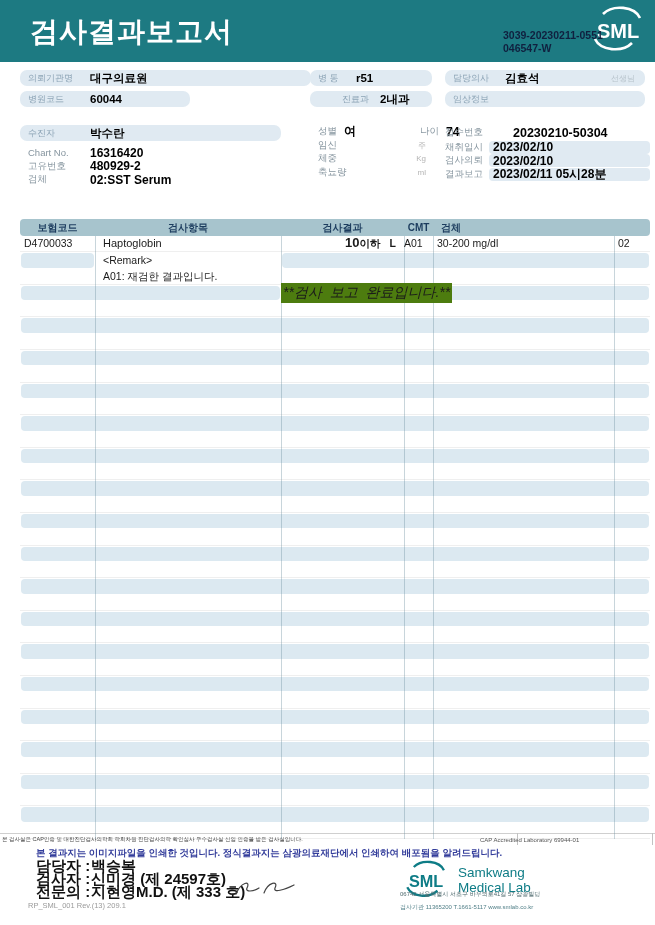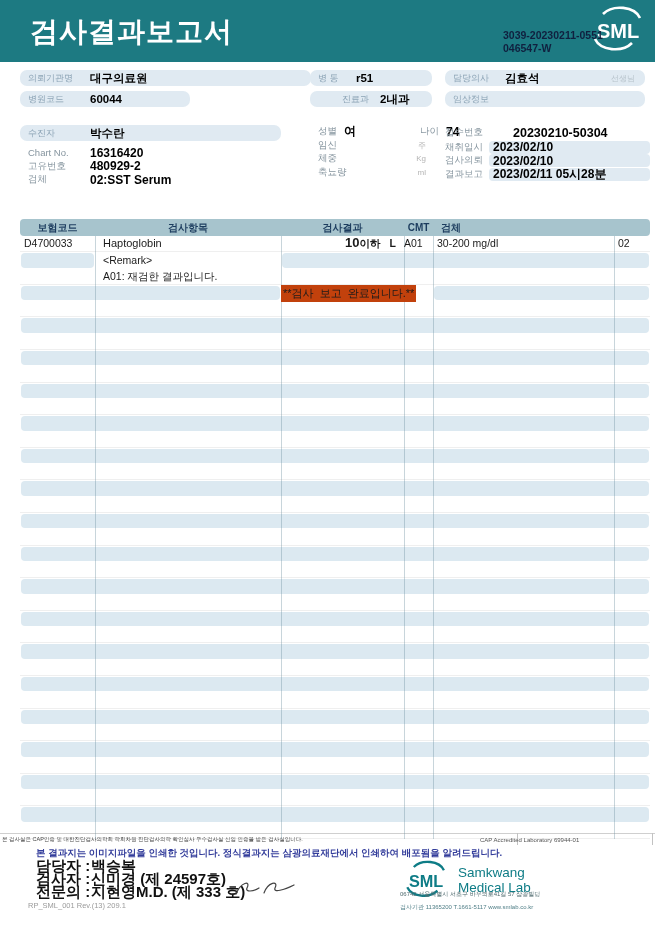--- a/index.html
+++ b/index.html
@@ -45,21 +45,21 @@
   .t-row .rowband{position:absolute;top:1px;bottom:1px;left:1px;right:1px;background:#dce9f1;border-radius:4px;z-index:0;}
   .band-seg{position:absolute;top:1px;bottom:1px;background:#dce9f1;border-radius:4px;z-index:0;}
   .t-cells{position:relative;display:flex;width:100%;z-index:2;align-items:center;font-size:10.5px;color:#1a1a1a;}
   .divider{position:absolute;width:1px;top:17px;height:603px;background:rgba(110,145,160,0.38);z-index:1;}
   .res-wrap{display:flex;justify-content:flex-end;align-items:baseline;padding-right:8px;box-sizing:border-box;}
   .res-num{font-size:13px;font-weight:bold;}
   .res-suf{font-size:10.5px;font-weight:bold;}
   .res-flag{font-size:10.5px;font-weight:bold;margin-left:9px;}
   .cell-pad{padding-left:8px;box-sizing:border-box;}
   .cell-pad4{padding-left:4px;box-sizing:border-box;}
-  .done-box{background:#c2410c;white-space:pre;font-size:11px;padding:1px 2px;}
+  .done-box{background:#4d7c0f;white-space:pre;font-size:14px;padding:1px 2px;font-style:italic;}
 
   
   .foot-line{position:absolute;left:0;top:833px;width:655px;border-top:1px solid #cfcfcf;}
   .tick{position:absolute;top:833px;height:12px;border-left:1px solid #c2c2c2;}
   .accred-l{position:absolute;left:2px;top:836px;width:400px;font-size:5.5px;color:#444;}
   .accred-r{position:absolute;left:480px;top:837px;font-size:6px;color:#555;}
   .notice{position:absolute;left:36px;top:847px;font-size:9.5px;font-weight:bold;color:#333d9b;}
   .staff{position:absolute;left:36px;top:859px;font-size:15px;font-weight:bold;color:#111;line-height:13px;}
   .staff .srow2{display:flex;}
   .staff .slab{width:55px;}

